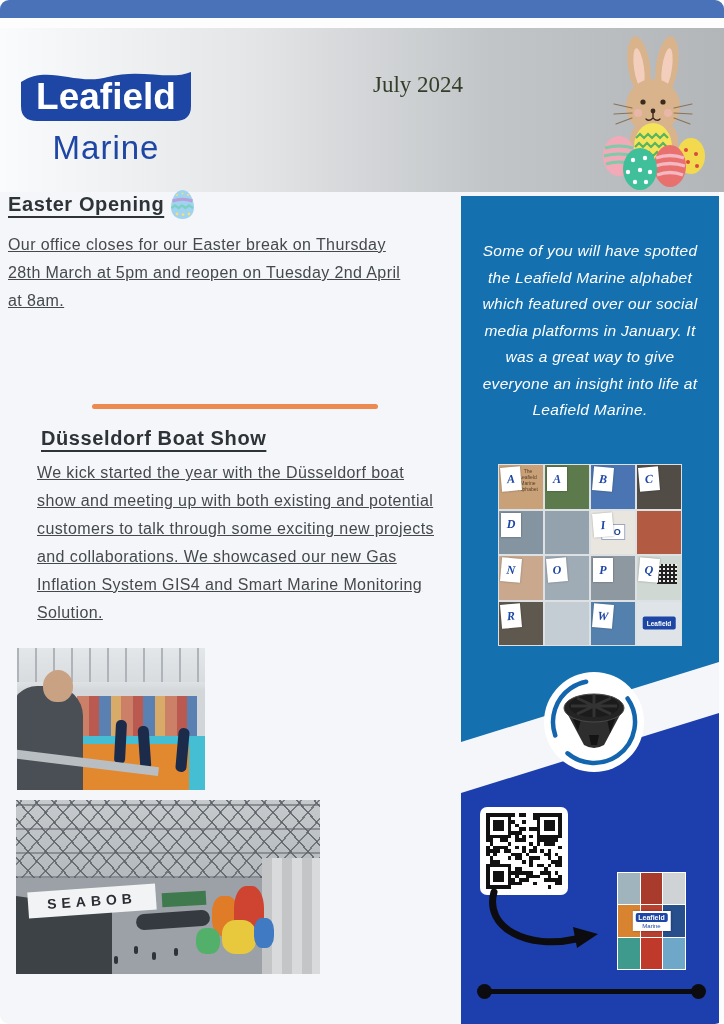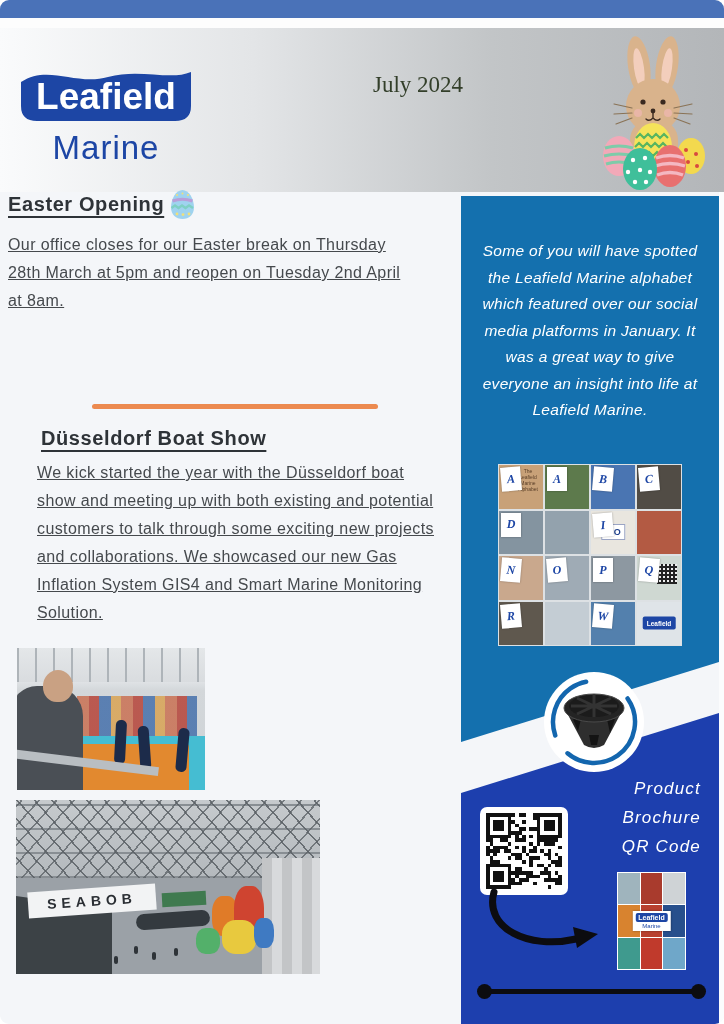--- a/index.html
+++ b/index.html
@@ -272,25 +272,20 @@
         <path d="M14,32 L22,32 L19,44 Z" fill="#141414"></path>
         <path d="M48,32 L56,32 L51,46 Z" fill="#141414"></path>
         <path d="M30,48 L40,48 L38,58 L32,58 Z" fill="#141414"></path>
         <ellipse cx="35" cy="21" rx="30" ry="14" fill="#242424"></ellipse>
         <ellipse cx="35" cy="19" rx="25" ry="11" fill="#1b1b1b"></ellipse>
         <path d="M35,8 L35,30 M12,19 L58,19 M18,11 L52,27 M52,11 L18,27" stroke="#333" stroke-width="3"></path>
         <ellipse cx="35" cy="21" rx="30" ry="14" fill="none" stroke="#4a4a4a" stroke-width="1"></ellipse>
       </svg>
     </div>
 
-    <div class="caption">
-      <div>Product</div>
-      <div>Brochure</div>
-      <div>QR Code</div>
-    </div>
 
     <div class="qr-box">
       <svg viewBox="0 0 21 21" shape-rendering="crispEdges">
           <rect x="0" y="0" width="7" height="7" fill="#111"></rect>
           <rect x="1" y="1" width="5" height="5" fill="#fff"></rect>
           <rect x="2" y="2" width="3" height="3" fill="#111"></rect>
           <rect x="14" y="0" width="7" height="7" fill="#111"></rect>
           <rect x="15" y="1" width="5" height="5" fill="#fff"></rect>
           <rect x="16" y="2" width="3" height="3" fill="#111"></rect>
           <rect x="0" y="14" width="7" height="7" fill="#111"></rect>

